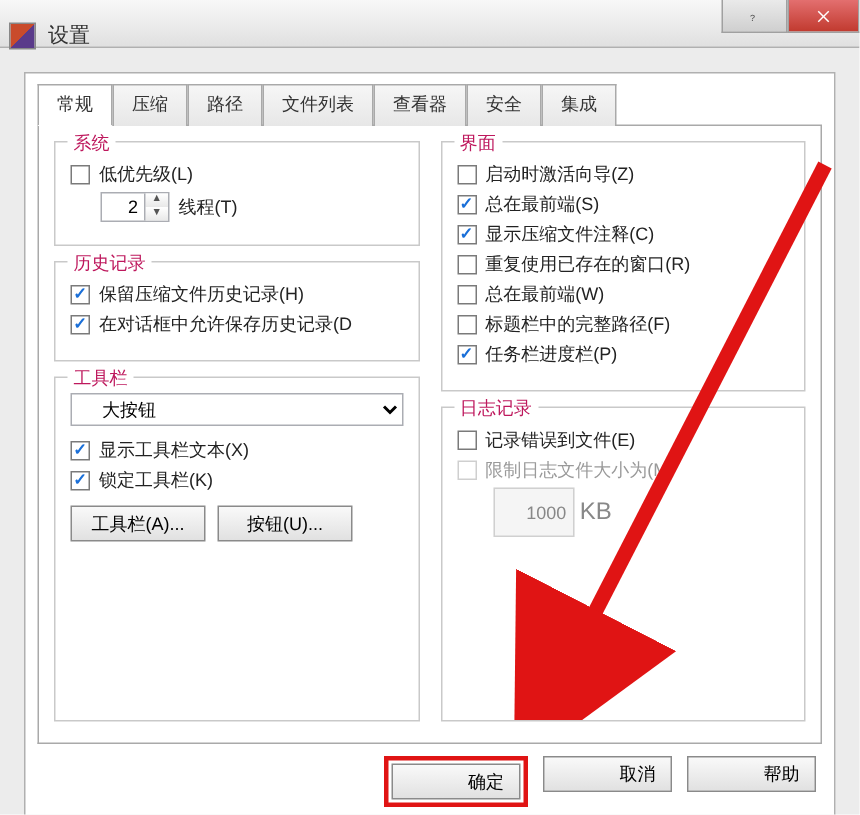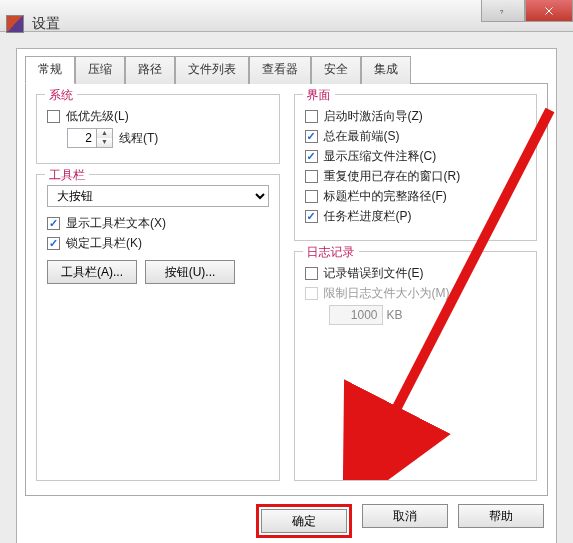--- a/index.html
+++ b/index.html
@@ -33,31 +33,31 @@
 .chk { width: 13px; height: 13px; border: 1px solid #7a7a7a; background: #fff; margin-right: 6px; display: inline-flex; align-items: center; justify-content: center; }
 .chk.checked::after { content: "✓"; color: #1a6fd8; font-weight: bold; font-size: 11px; line-height: 1; }
 .lbl { font-size: 12px; color: #222; white-space: nowrap; }
 .lbl.disabled { color: #9a9a9a; }
 
 .numspin { display: inline-flex; align-items: center; border: 1px solid #abadb3; background: #fff; height: 20px; margin-left: 20px; margin-right: 6px; }
 .numspin input { width: 28px; border: none; text-align: right; padding: 0 4px; font-size: 12px; outline: none; }
 .numspin .spbtns { width: 16px; display: flex; flex-direction: column; }
 .numspin .sp { height: 9px; border-left: 1px solid #abadb3; font-size: 7px; text-align: center; line-height: 8px; color: #555; background: linear-gradient(#fff,#e8e8e8); }
 
-select.combo { width: 100%; height: 22px; border: 1px solid #abadb3; font-size: 12px; padding: 0 5px; background: #fff; }
+select.combo { width: 100%; height: 22px; border: 1px solid #abadb3; font-size: 12px; padding: 0 16px; background: #fff; }
 
 .btn { height: 24px; min-width: 90px; border: 1px solid #8a8a8a; background: linear-gradient(to bottom,#f9f9f9,#e1e1e1); font-size: 12px; padding: 0 10px; }
 .btn-row { display: flex; gap: 8px; margin-top: 8px; align-items: flex-end; }
 
-.readonly-num { width: 54px; height: 20px; border: 1px solid #d0d0d0; background: #f5f5f5; color: #888; text-align: right; padding: 0 4px; display: inline-flex; align-items: center; justify-content: flex-end; margin-left: 24px; margin-right: 4px; }
-.kb { color: #888; font-size: 12px; }
+.readonly-num { width: 54px; height: 33px; border: 1px solid #d0d0d0; background: #f5f5f5; color: #888; text-align: right; padding: 0 4px; display: inline-flex; align-items: center; justify-content: flex-end; margin-left: 24px; margin-right: 4px; }
+.kb { color: #888; font-size: 16px; }
 
 
 .bottom { display: flex; justify-content: flex-end; gap: 10px; margin-top: 8px; padding-right: 4px; }
-.bottom .btn { min-width: 86px; }
+.bottom .btn { min-width: 86px; text-align: right; }
 .highlight-box { border: 3px solid #e01414; padding: 2px; display: inline-block; }
 .highlight-box .btn { min-width: 86px; }
 
 
 .arrow { position: absolute; top: 100px; left: 340px; width: 220px; height: 380px; pointer-events: none; }
 </style>
 </head>
 <body>
 
 <div class="titlebar">
@@ -105,20 +105,31 @@
             <input type="text" value="2" style="">
             <span class="spbtns">
                 <span class="sp">▲</span>
                 <span class="sp">▼</span>
               </span>
           </span>
           <span class="lbl">线程(T)</span>
         </div>
       </div>
 
+      <div class="group">
+        <div class="legend">历史记录</div>
+        <div class="row">
+          <span class="chk checked"></span>
+          <span class="lbl">保留压缩文件历史记录(H)</span>
+        </div>
+        <div class="row">
+          <span class="chk checked"></span>
+          <span class="lbl">在对话框中允许保存历史记录(D</span>
+        </div>
+      </div>
 
       <div class="group" style="flex:1">
         <div class="legend">工具栏</div>
         <select class="combo">
           <option>大按钮</option>
         </select>
         <div class="row" style="margin-top:8px">
           <span class="chk checked"></span>
           <span class="lbl">显示工具栏文本(X)</span>
         </div>
@@ -146,20 +157,24 @@
             <span class="chk checked"></span>
             <span class="lbl">总在最前端(S)</span>
           </div>
         <div class="row">
             <span class="chk checked"></span>
             <span class="lbl">显示压缩文件注释(C)</span>
           </div>
         <div class="row">
             <span class="chk"></span>
             <span class="lbl">重复使用已存在的窗口(R)</span>
+          </div>
+        <div class="row">
+            <span class="chk"></span>
+            <span class="lbl">总在最前端(W)</span>
           </div>
         <div class="row">
             <span class="chk"></span>
             <span class="lbl">标题栏中的完整路径(F)</span>
           </div>
         <div class="row">
             <span class="chk checked"></span>
             <span class="lbl">任务栏进度栏(P)</span>
           </div>
       </div>

